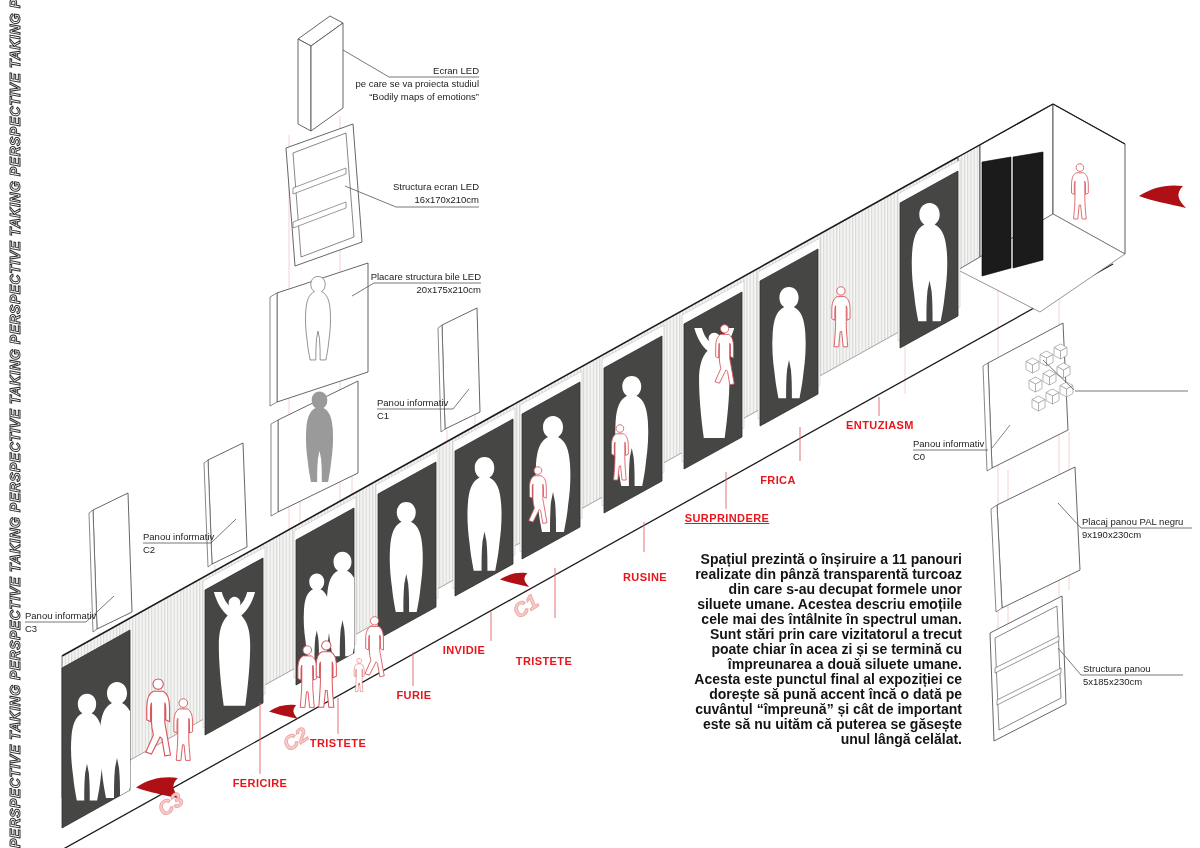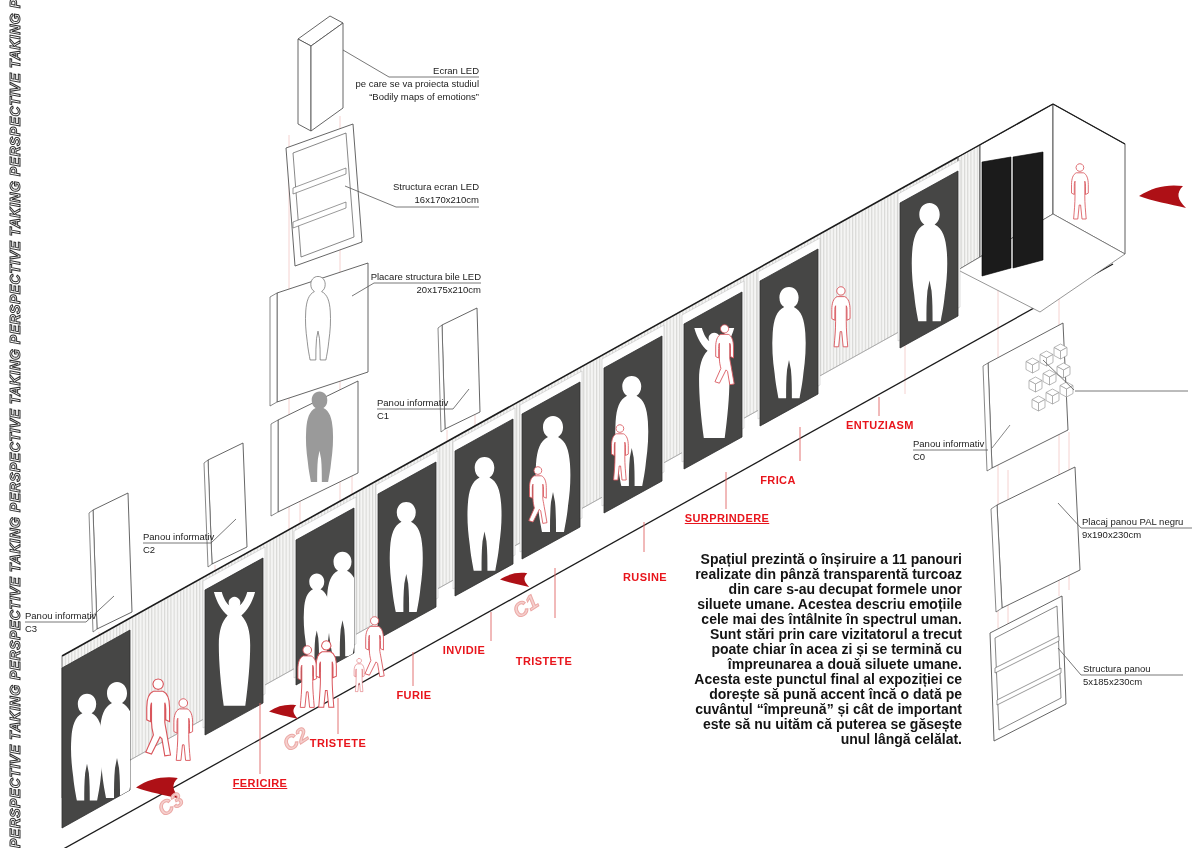--- a/index.html
+++ b/index.html
@@ -300,21 +300,21 @@
 C2</div>
 <div class="lbl" style="left:25px;top:609px;">Panou informativ
 C3</div>
 <div class="lbl" style="left:913px;top:437px;">Panou informativ
 C0</div>
 <div class="lbl" style="left:1082px;top:515px;">Placaj panou PAL negru
 9x190x230cm</div>
 <div class="lbl" style="left:1083px;top:662px;">Structura panou
 5x185x230cm</div>
 
-<div class="emo" style="left:260px;top:777px;text-decoration:underline;">FERICIRE</div>
+<div class="emo" style="left:260px;top:777px;">FERICIRE</div>
 <div class="emo" style="left:338px;top:737px;">TRISTETE</div>
 <div class="emo" style="left:414px;top:689px;text-align:right;">FURIE</div>
 <div class="emo" style="left:464px;top:644px;">INVIDIE</div>
 <div class="emo" style="left:544px;top:621px;margin-top:34px;">TRISTETE</div>
 <div class="emo" style="left:645px;top:555px;margin-top:16px;">RUSINE</div>
 <div class="emo" style="left:727px;top:512px;text-decoration:underline;">SURPRINDERE</div>
 <div class="emo" style="left:778px;top:464px;margin-top:10px;">FRICA</div>
 <div class="emo" style="left:880px;top:419px;">ENTUZIASM</div>
 
 <div class="ghost" style="left:513px;top:595px;transform:rotate(-33deg);">C1</div>

